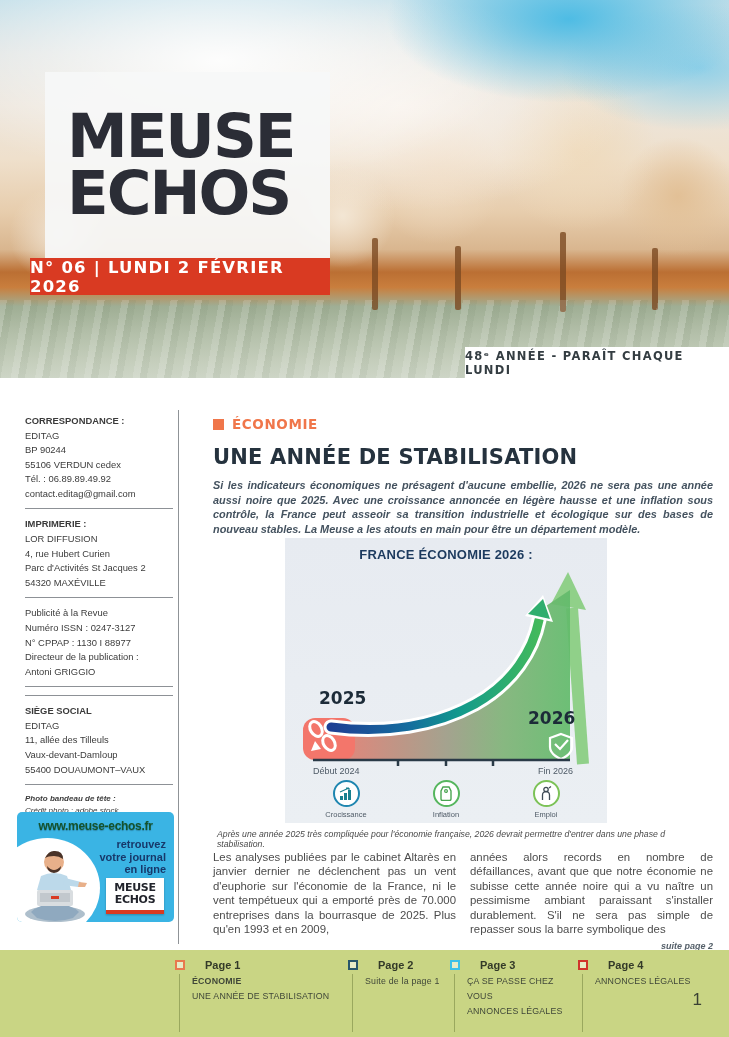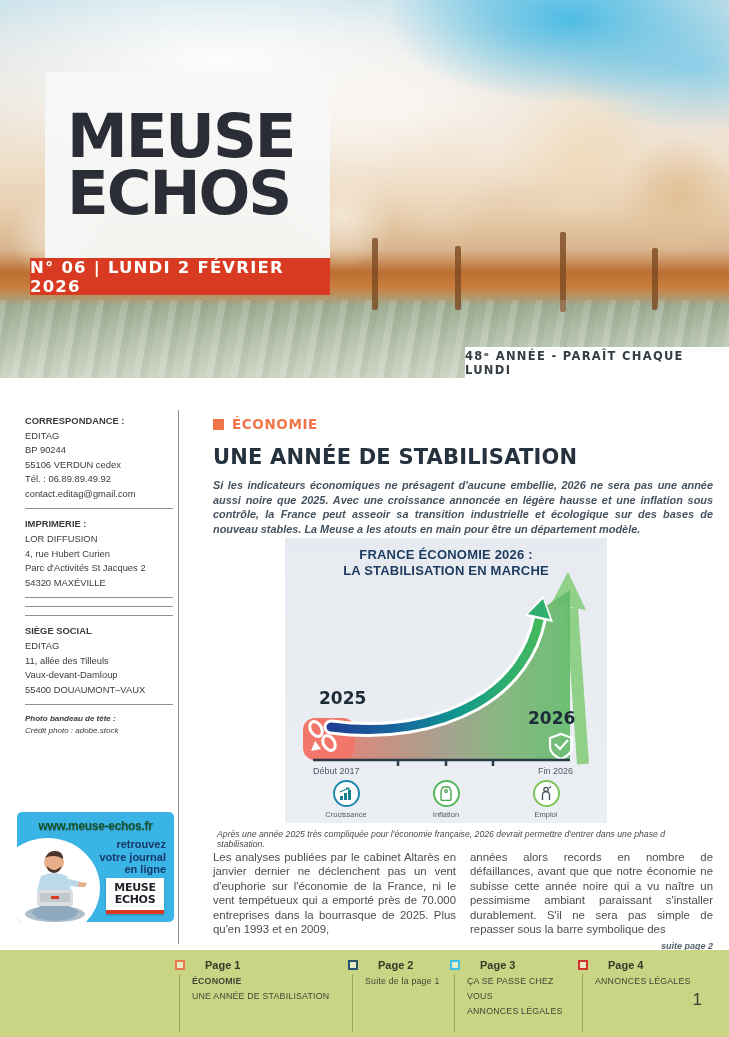--- a/index.html
+++ b/index.html
@@ -135,20 +135,27 @@
     </div>
     <hr class="sb-rule">
     <div class="sb-block">
       <div class="sb-title">IMPRIMERIE :</div>
       <div>LOR DIFFUSION</div>
       <div>4, rue Hubert Curien</div>
       <div>Parc d'Activités St Jacques 2</div>
       <div>54320 MAXÉVILLE</div>
     </div>
     <hr class="sb-rule">
+    <div class="sb-block">
+      <div>Publicité à la Revue</div>
+      <div>Numéro ISSN : 0247-3127</div>
+      <div>N° CPPAP : 1130 I 88977</div>
+      <div>Directeur de la publication :</div>
+      <div>Antoni GRIGGIO</div>
+    </div>
     <hr class="sb-rule">
     <hr class="sb-rule">
     <div class="sb-block">
       <div class="sb-title">SIÈGE SOCIAL</div>
       <div>EDITAG</div>
       <div>11, allée des Tilleuls</div>
       <div>Vaux-devant-Damloup</div>
       <div>55400 DOUAUMONT–VAUX</div>
     </div>
     <hr class="sb-rule">
@@ -241,25 +248,24 @@
           <polyline points="270,206 275,211 283,202"></polyline>
         </g>
 
         <line x1="28" y1="222" x2="285" y2="222" stroke="#2a3a47" stroke-width="2.5"></line>
         <line x1="113" y1="222" x2="113" y2="228" stroke="#2a3a47" stroke-width="2.5"></line>
         <line x1="161" y1="222" x2="161" y2="228" stroke="#2a3a47" stroke-width="2.5"></line>
         <line x1="208" y1="222" x2="208" y2="228" stroke="#2a3a47" stroke-width="2.5"></line>
       </svg>
       <div class="chart-title">
         <div>FRANCE ÉCONOMIE 2026 :</div>
-        <div>LA STABILISATION EN MARCHE</div>
       </div>
       <span class="chart-label" style="left:34px; top:150px;">2025</span>
       <span class="chart-label" style="left:243px; top:170px;">2026</span>
-      <span class="axis-label" style="left:28px; top:228px;">Début 2017</span>
+      <span class="axis-label" style="left:28px; top:228px;">Début 2024</span>
       <span class="axis-label" style="right:34px; top:228px;padding-left:47px;">Fin 2026</span>
       <div class="chart-icons">
         <div class="ci">
           <div class="ci-circle" style="border:2.5px solid #1f86b0;">
             <svg width="15" height="14" viewBox="0 0 15 14">
               <rect x="1" y="9" width="3" height="4" fill="#17808f"></rect>
               <rect x="5" y="6" width="3" height="7" fill="#17808f"></rect>
               <rect x="9" y="3" width="3" height="10" fill="#17808f"></rect>
               <path d="M1 5 L10 1 M10 1 l-3 0 M10 1 l0 3" stroke="#17808f" stroke-width="1.2" fill="none"></path>
             </svg>

